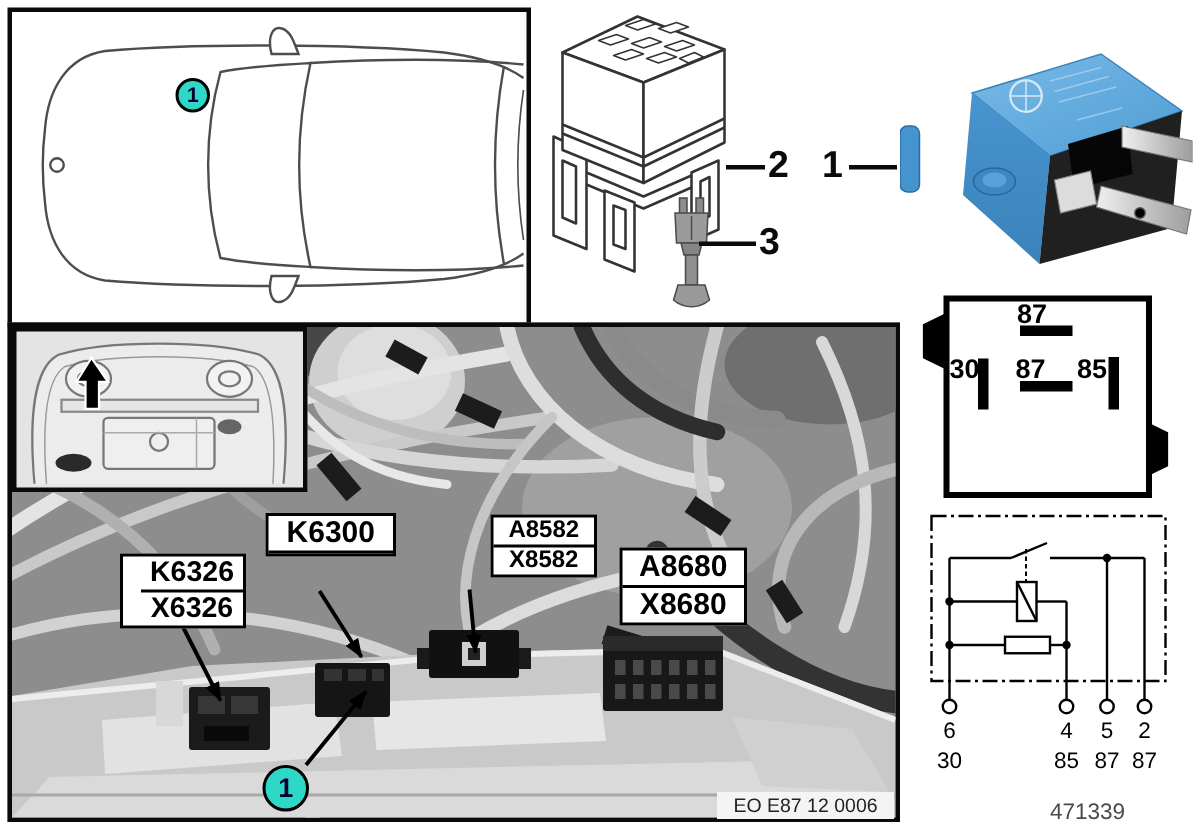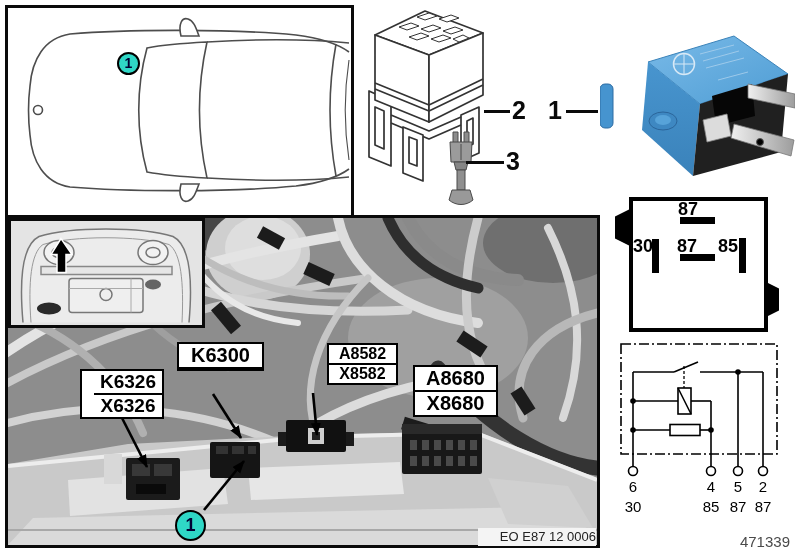--- a/index.html
+++ b/index.html
@@ -15,22 +15,22 @@
           font-weight:bold;color:#063;color:#003;box-sizing:border-box;}
   .car-marker{left:109px;top:44px;width:23px;height:23px;font-size:14px;line-height:19px;}
   .photo-marker{left:167px;top:292px;width:31px;height:31px;font-size:18px;line-height:27px;}
   .callout{position:absolute;font-weight:bold;font-size:25px;color:#0a0a0a;}
   .dash{position:absolute;height:3px;background:#0a0a0a;}
   .tag{position:absolute;background:#fff;border:2px solid #000;text-align:center;
        font-weight:bold;color:#000;box-sizing:border-box;}
   .tag .r1{border-bottom:2px solid #000;}
   .tag .r1,.tag .r2{padding:0 3px;white-space:nowrap;}
   .eo-box{position:absolute;left:470px;top:310px;width:118px;height:18px;background:#f4f4f4;
-          color:#222;font-size:13px;line-height:18px;text-align:right;}
-  .doc-number{position:absolute;left:700px;top:533px;width:90px;text-align:right;
+          color:#222;font-size:13px;line-height:18px;text-align:center;}
+  .doc-number{position:absolute;left:700px;top:533px;width:90px;text-align:left;
               color:#4a4a4a;font-size:15px;}
   .pin-diagram{position:absolute;left:611px;top:195px;width:175px;height:140px;}
   .pd-box{position:absolute;left:18px;top:2px;width:131px;height:127px;border:4px solid #000;
           background:#fff;box-sizing:content-box;}
   .pd-tab{position:absolute;background:#000;}
   .pd-tab.left{left:4px;top:14px;width:15px;height:37px;
                clip-path:polygon(100% 0,0 20%,0 80%,100% 100%);}
   .pd-tab.right{left:153px;top:86px;width:15px;height:37px;
                 clip-path:polygon(0 0,100% 20%,100% 80%,0 100%);}
   .pd-label{position:absolute;font-weight:bold;font-size:18px;color:#000;}

